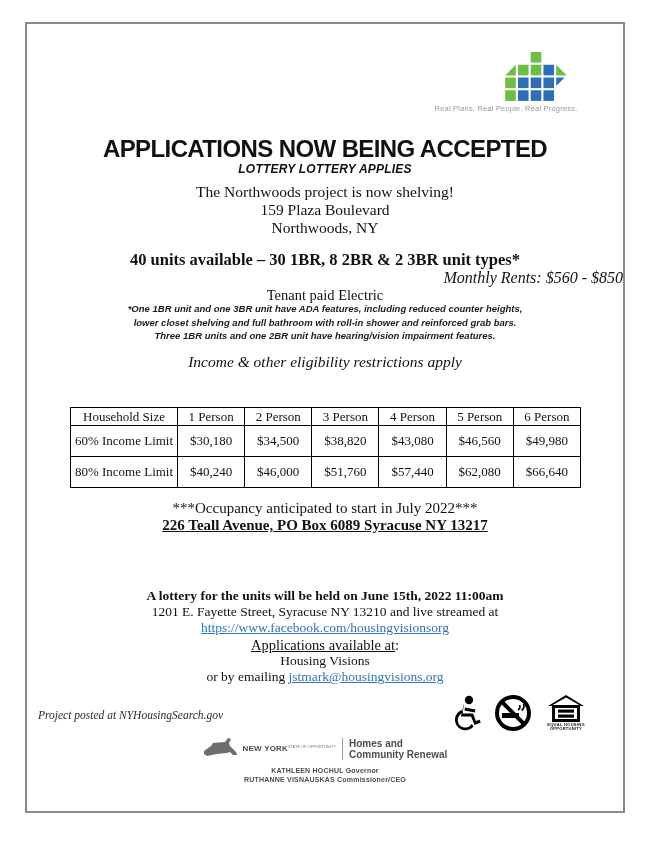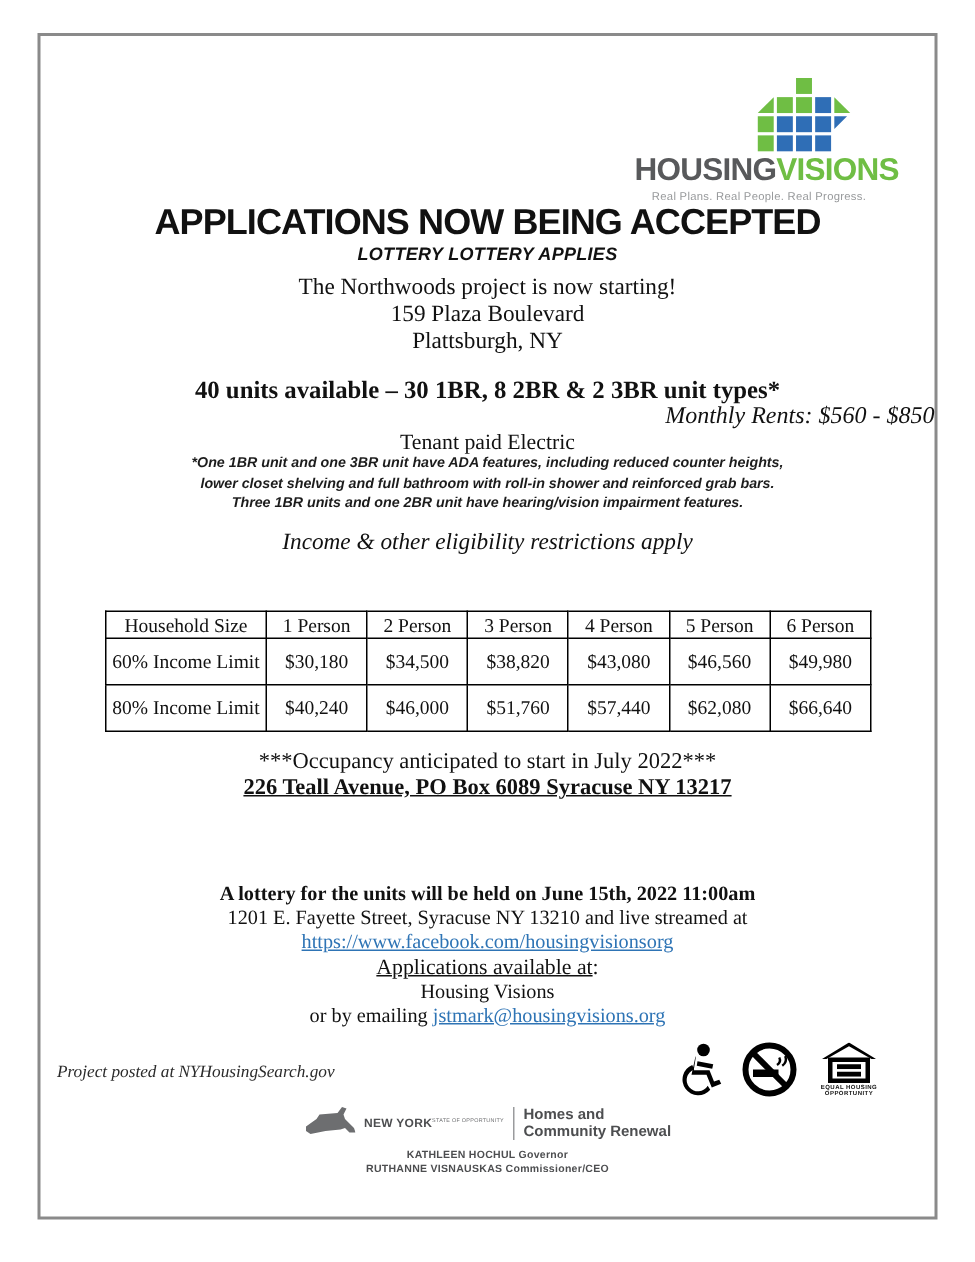--- a/index.html
+++ b/index.html
@@ -86,33 +86,30 @@
     <rect x="2" y="24" width="10" height="10" fill="#6fbe44"></rect>
     <rect x="14" y="24" width="10" height="10" fill="#2f6eb6"></rect>
     <rect x="26" y="24" width="10" height="10" fill="#2f6eb6"></rect>
     <rect x="38" y="24" width="10" height="10" fill="#2f6eb6"></rect>
     <polygon points="50,24 58,24 50,32" fill="#2f6eb6"></polygon>
     <rect x="2" y="36" width="10" height="10" fill="#6fbe44"></rect>
     <rect x="14" y="36" width="10" height="10" fill="#2f6eb6"></rect>
     <rect x="26" y="36" width="10" height="10" fill="#2f6eb6"></rect>
     <rect x="38" y="36" width="10" height="10" fill="#2f6eb6"></rect>
   </svg>
-  <div class="logo-word">
-    <span class="logo-housing">HOUSING</span><span class="logo-visions">VISIONS</span>
-  </div>
   <div class="logo-tagline">Real Plans. Real People. Real Progress.</div>
 </div>
 
 <div class="centerblock main-title">APPLICATIONS NOW BEING ACCEPTED</div>
 <div class="centerblock sub-title">LOTTERY LOTTERY APPLIES</div>
 
 <div class="centerblock project-block">
-  <div>The Northwoods project is now starting!</div>
+  <div>The Northwoods project is now shelving!</div>
   <div>159 Plaza Boulevard</div>
-  <div>Plattsburgh, NY</div>
+  <div>Northwoods, NY</div>
 </div>
 
 <div class="centerblock units-headline">40 units available – 30 1BR, 8 2BR &amp; 2 3BR unit types*</div>
 <div class="centerblock units-rents">Monthly Rents: $560 - $850</div>
 <div class="centerblock units-electric">Tenant paid Electric</div>
 <div class="centerblock units-notes">
   <div>*One 1BR unit and one 3BR unit have ADA features, including reduced counter heights,</div>
   <div>lower closet shelving and full bathroom with roll-in shower and reinforced grab bars.</div>
   <div>Three 1BR units and one 2BR unit have hearing/vision impairment features.</div>
 </div>

